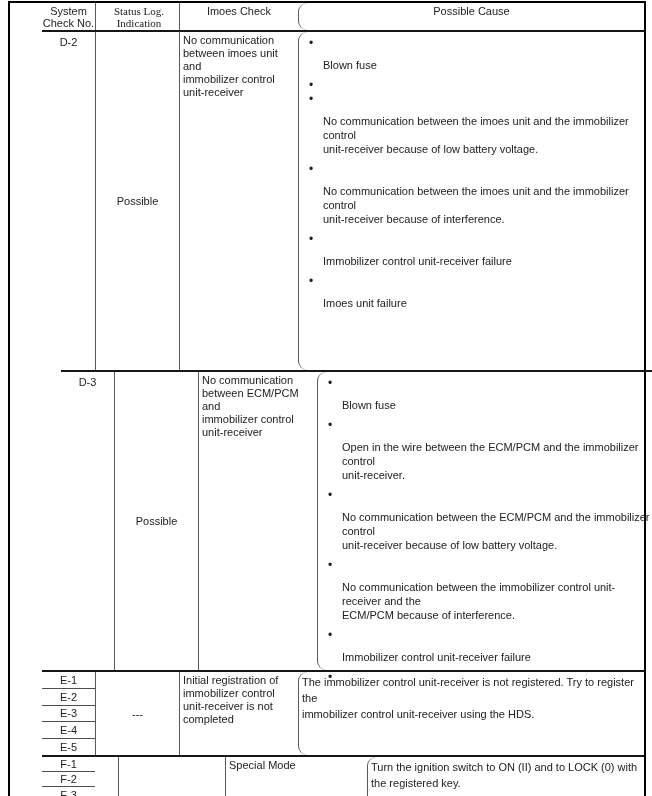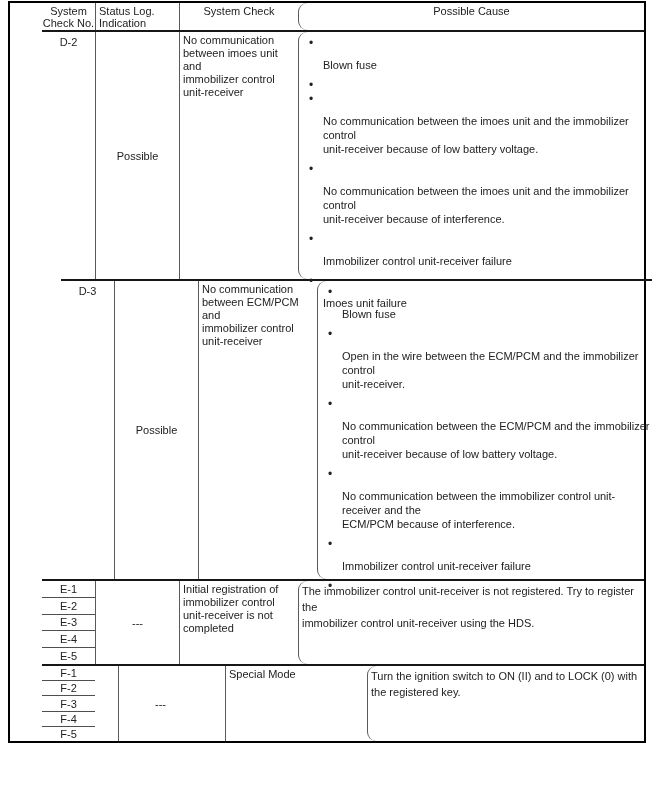--- a/index.html
+++ b/index.html
@@ -23,23 +23,23 @@
   .row { display: flex; width: 100%; }
   .group { border-top: 2px solid #161616; }
   .header { height: 27px; }
 
   .c1 { width: 53px; }
   .c2 { width: 84px; border-left: 1px solid #5a5a5a; }
   .c3 { width: 119px; border-left: 1px solid #5a5a5a; }
   .c4 { flex: 1; border-left: 1px solid #5a5a5a; border-radius: 9px; }
 
   .hc { padding-top: 2px; line-height: 12px; text-align: center; white-space: pre-line; }
-  .hleft { text-align: left; padding-left: 3px; }
+  .hleft { text-align: center; padding-left: 3px; font-family: Liberation Serif, serif; }
 
-  #row-d2 { height: 249px; }
+  #row-d2 { height: 340px; }
   #row-d3 { height: 300px; margin-left: 19px; }
   #row-e  { height: 85px; }
   #row-f  { height: 77px; gap: 23px; }
 
   .cno   { padding-top: 3px; text-align: center; line-height: 14px; }
   .cind  { display: flex; align-items: center; justify-content: center; }
   .csc   { padding: 2px 3px 0 3px; line-height: 13px; white-space: pre-line; }
 
   .cpc   { padding: 4px 8px 0 10px; }
   .cause-bullet { line-height: 14px; font-size: 12px; }
@@ -57,21 +57,21 @@
 <body>
 
 <div class="page">
   <div class="dtable">
 
     <div class="row header">
       <div class="c1 hc">System
 Check No.</div>
       <div class="c2 hc hleft">Status Log.
 Indication</div>
-      <div class="c3 hc">System Check</div>
+      <div class="c3 hc">Imoes Check</div>
       <div class="c4 hc">Possible Cause</div>
     </div>
 
     <div class="row group" id="row-d2">
       <div class="c1 cno">D-2</div>
       <div class="c2 cind">Possible</div>
       <div class="c3 csc">No communication
 between imoes unit and
 immobilizer control
 unit-receiver</div>

